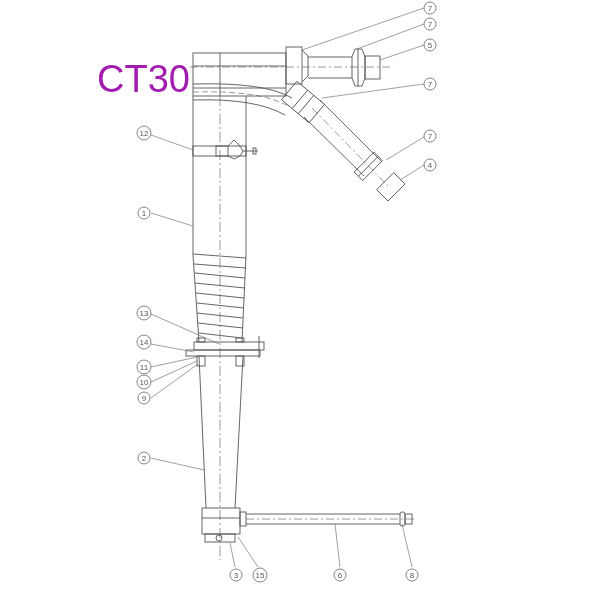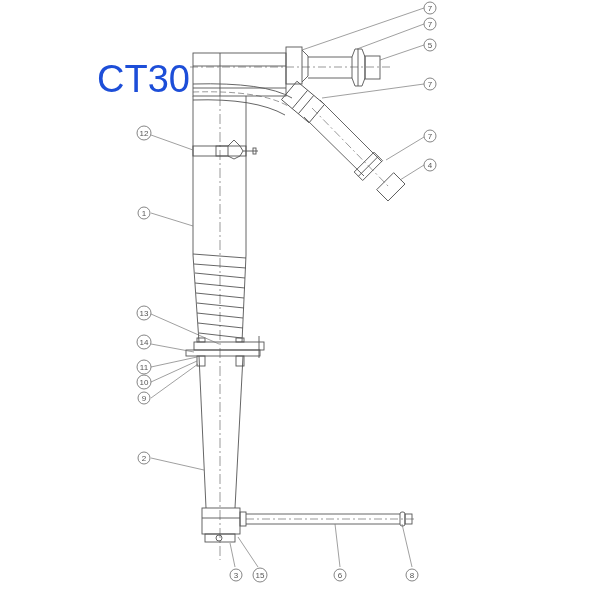--- a/index.html
+++ b/index.html
@@ -1,18 +1,18 @@
 <!DOCTYPE html>
 <html><head>
 <meta charset="utf-8">
 <style>
   html, body { margin:0; padding:0; background:#ffffff; }
   body { width:600px; height:600px; position:relative; overflow:hidden; font-family:"Liberation Sans", sans-serif; }
   #canvas { position:absolute; left:0; top:0; width:600px; height:600px; }
-  .title { position:absolute; left:97px; top:60px; font-family:"Liberation Sans", sans-serif; font-size:38px; color:#1d4ed8; letter-spacing:0px; line-height:1;text-align:center; }
+  .title { position:absolute; left:97px; top:60px; font-family:"Liberation Sans", sans-serif; font-size:38px; color:#a21caf; letter-spacing:0px; line-height:1;text-align:center; }
   svg text { font-family:"Liberation Sans", sans-serif; }
 </style>
 </head>
 <body>
 
 <div id="canvas">
 <svg width="600" height="600" viewBox="0 0 600 600" xmlns="http://www.w3.org/2000/svg">
   <g fill="none" stroke="#555" stroke-width="0.9">
 
     <g>

